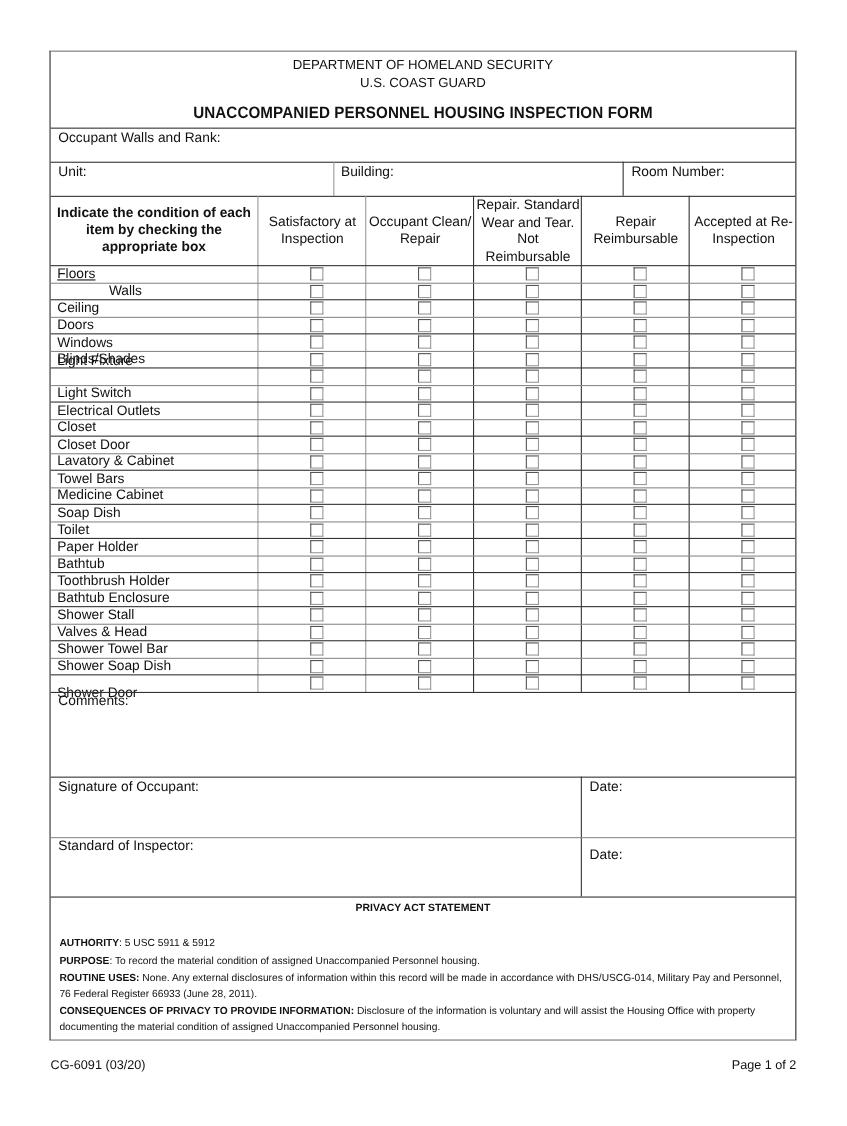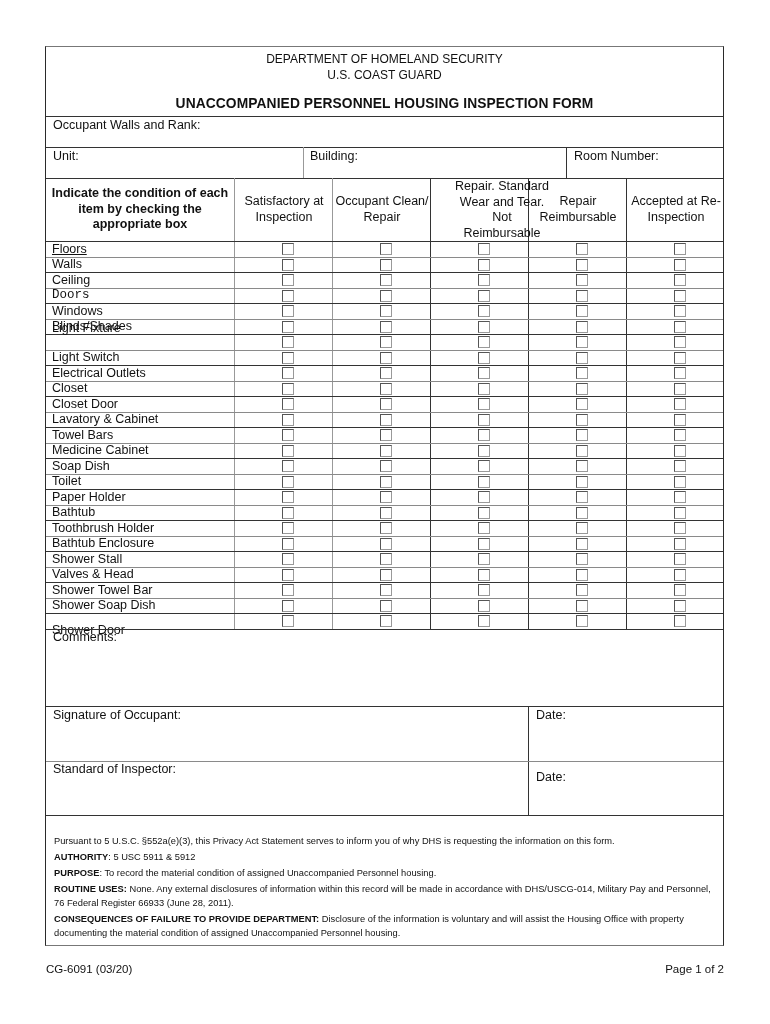--- a/index.html
+++ b/index.html
@@ -50,49 +50,49 @@
   <div class="hline" style="top:131px;"></div>
   <div class="vline g" style="left:188px; top:131px; height:451px;"></div>
   <div class="vline g" style="left:286px; top:131px; height:451px;"></div>
   <div class="vline" style="left:384px; top:131px; height:451px;"></div>
   <div class="vline" style="left:482px; top:131px; height:451px;"></div>
   <div class="vline" style="left:580px; top:131px; height:451px;"></div>
 
   <div class="t hdr b" style="left:2px; width:184px; top:139px;">Indicate the condition of each item by checking the appropriate box</div>
   <div class="t hdr" style="left:190px; width:96px; top:147px;">Satisfactory at Inspection</div>
   <div class="t hdr" style="left:287px; width:98px; top:147px;">Occupant Clean/ Repair</div>
-  <div class="t hdr" style="left:407px; width:98px; top:132px;">Repair. Standard Wear and Tear. Not Reimbursable</div>
+  <div class="t hdr" style="left:385px; width:98px; top:132px;">Repair. Standard Wear and Tear. Not Reimbursable</div>
   <div class="t hdr" style="left:483px; width:98px; top:147px;">Repair Reimbursable</div>
   <div class="t hdr" style="left:581px; width:98px; top:147px;">Accepted at Re-Inspection</div>
 
   <div class="hline" style="top:194px;"></div>
 
   <div id="rows" class="abs" style="left:0; right:0; top:194px; height:388px;">
       <div class="item" style="top: 0.5px; text-decoration: underline;">Floors</div>
       <div class="cb" style="left: 236px; top: 2px;"></div>
       <div class="cb" style="left: 334px; top: 2px;"></div>
       <div class="cb" style="left: 432px; top: 2px;"></div>
       <div class="cb" style="left: 530px; top: 2px;"></div>
       <div class="cb" style="left: 628px; top: 2px;"></div>
       <div class="hline g" style="top: 15.52px;"></div>
-      <div class="item" style="top: 16.02px;">Walls</div>
+      <div class="item" style="top: 16.02px; margin-left: 47px;">Walls</div>
       <div class="cb" style="left: 236px; top: 17.52px;"></div>
       <div class="cb" style="left: 334px; top: 17.52px;"></div>
       <div class="cb" style="left: 432px; top: 17.52px;"></div>
       <div class="cb" style="left: 530px; top: 17.52px;"></div>
       <div class="cb" style="left: 628px; top: 17.52px;"></div>
       <div class="hline" style="top: 31.04px;"></div>
       <div class="item" style="top: 31.54px;">Ceiling</div>
       <div class="cb" style="left: 236px; top: 33.04px;"></div>
       <div class="cb" style="left: 334px; top: 33.04px;"></div>
       <div class="cb" style="left: 432px; top: 33.04px;"></div>
       <div class="cb" style="left: 530px; top: 33.04px;"></div>
       <div class="cb" style="left: 628px; top: 33.04px;"></div>
       <div class="hline g" style="top: 46.56px;"></div>
-      <div class="item" style="top: 47.06px; font-family: Liberation Mono, monospace;">Doors</div>
+      <div class="item" style="top: 47.06px;">Doors</div>
       <div class="cb" style="left: 236px; top: 48.56px;"></div>
       <div class="cb" style="left: 334px; top: 48.56px;"></div>
       <div class="cb" style="left: 432px; top: 48.56px;"></div>
       <div class="cb" style="left: 530px; top: 48.56px;"></div>
       <div class="cb" style="left: 628px; top: 48.56px;"></div>
       <div class="hline" style="top: 62.08px;"></div>
       <div class="item" style="top: 62.58px;">Windows</div>
       <div class="cb" style="left: 236px; top: 64.08px;"></div>
       <div class="cb" style="left: 334px; top: 64.08px;"></div>
       <div class="cb" style="left: 432px; top: 64.08px;"></div>
@@ -251,21 +251,21 @@
   <div class="t lbl" style="left:490px; top:661px;">Date:</div>
   <div class="abs" style="left:483px; right:0; top:660px; height:54px;"></div>
 
   <div class="hline g" style="top:714px;"></div>
   <div class="t lbl" style="left:7px; top:715px;">Standard of Inspector:</div>
   <div class="abs" style="left:0; width:482px; top:715px; height:53px;"></div>
   <div class="t lbl" style="left:490px; top:723px;">Date:</div>
   <div class="abs" style="left:483px; right:0; top:715px; height:53px;"></div>
 
   <div class="hline" style="top:768px;"></div>
-  <div class="priv" style="top:788px;">Pursuant to 5 U.S.C. §552a(e)(3), this Privacy Act Statement serves to inform you of why DHS is requesting the information on this form.</div>
+  <div class="t" style="left:0; right:0; top:773px; font-size:9.5px; font-weight:bold; text-align:center;">PRIVACY ACT STATEMENT</div>
   <div class="priv" style="top:804px;"><b>AUTHORITY</b><span>: 5 USC 5911 &amp; 5912</span></div>
   <div class="priv" style="top:820px;"><b>PURPOSE</b><span>: To record the material condition of assigned Unaccompanied Personnel housing.</span></div>
   <div class="priv" style="top:836px;"><b>ROUTINE USES:</b><span> None. Any external disclosures of information within this record will be made in accordance with DHS/USCG-014, Military Pay and Personnel, 76 Federal Register 66933 (June 28, 2011).</span></div>
-  <div class="priv" style="top:866px;"><b>CONSEQUENCES OF FAILURE TO PROVIDE DEPARTMENT:</b><span> Disclosure of the information is voluntary and will assist the Housing Office with property documenting the material condition of assigned Unaccompanied Personnel housing.</span></div>
+  <div class="priv" style="top:866px;"><b>CONSEQUENCES OF PRIVACY TO PROVIDE INFORMATION:</b><span> Disclosure of the information is voluntary and will assist the Housing Office with property documenting the material condition of assigned Unaccompanied Personnel housing.</span></div>
 </div>
 
 <div class="footer" style="left:46px; top:963px;">CG-6091 (03/20)</div>
 <div class="footer" style="right:46px; top:963px;">Page 1 of 2</div>
 
 </body></html>

